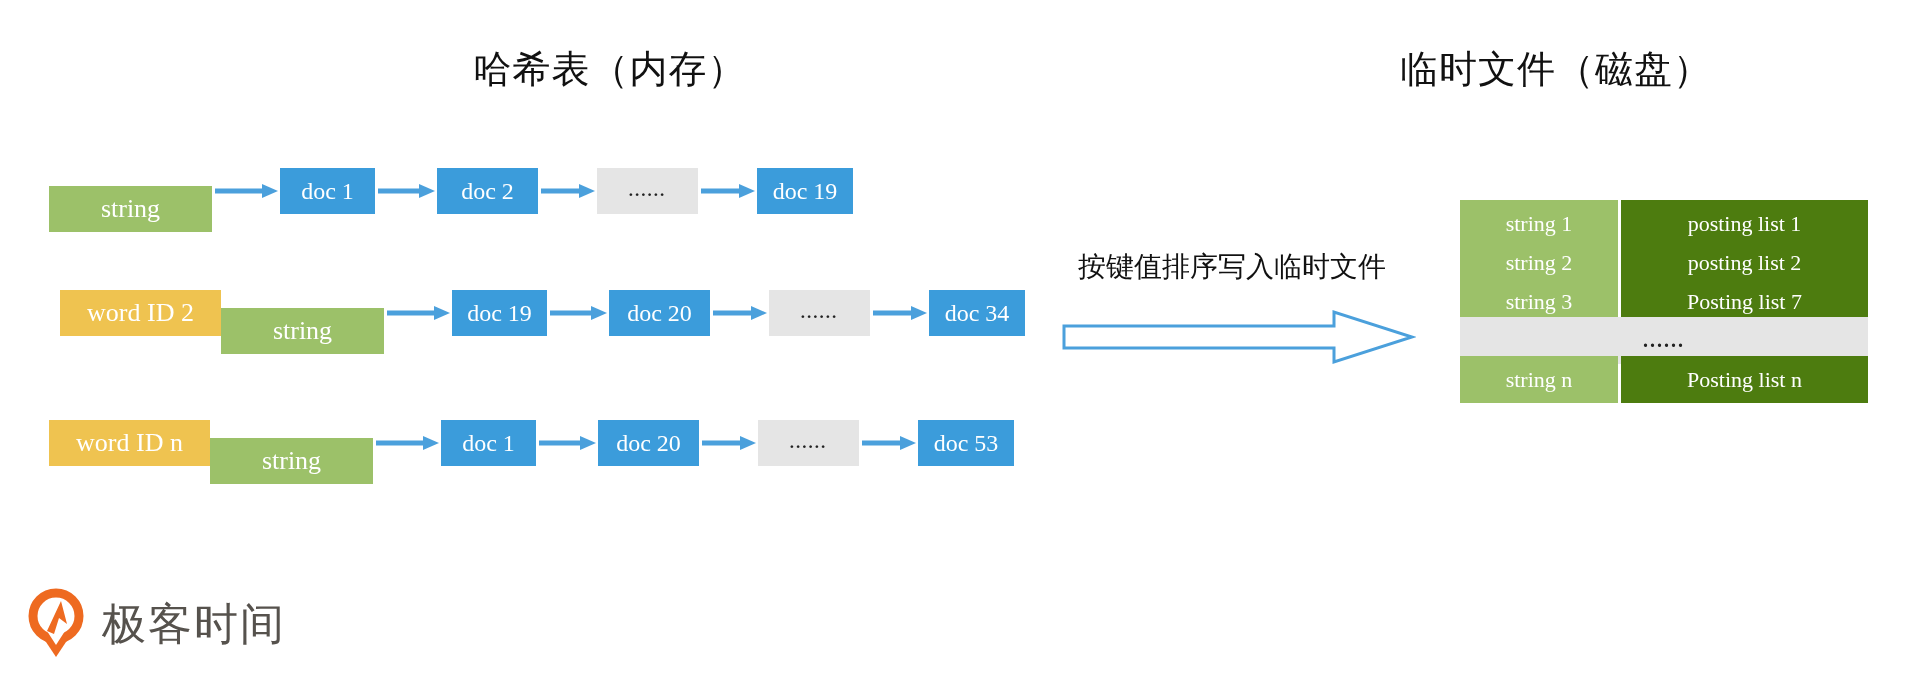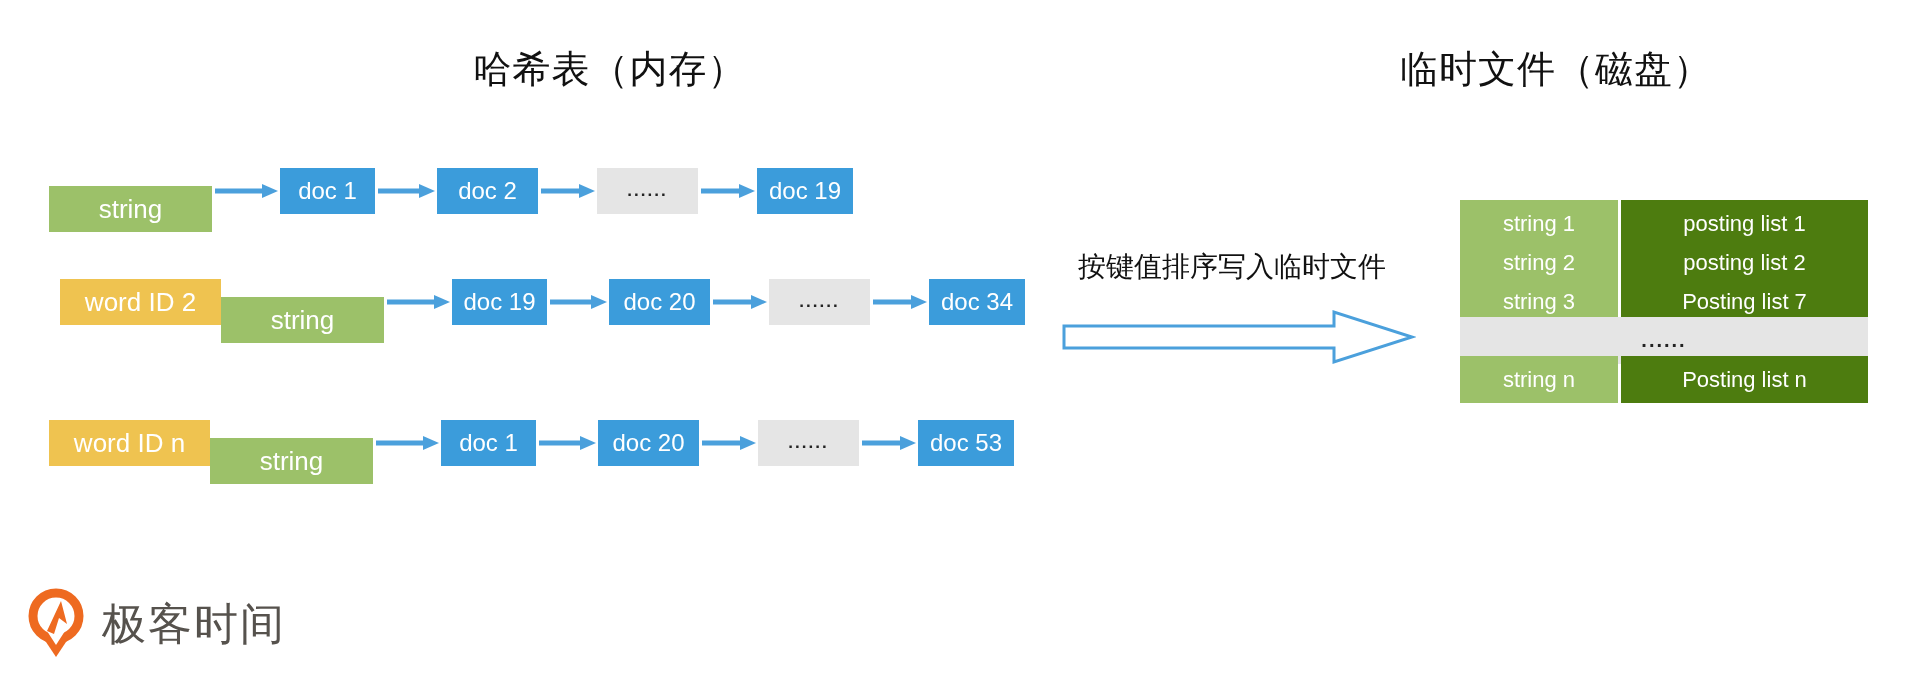--- a/index.html
+++ b/index.html
@@ -1,20 +1,20 @@
 <!DOCTYPE html>
 <html><head>
 <meta charset="utf-8">
 <style>
   html,body{margin:0;padding:0;background:#ffffff;}
   .canvas{
     position:relative;
     width:1920px;height:681px;
     background:#ffffff;
-    font-family:Liberation Sans, sans-serif;
+    font-family:Liberation Serif, serif;
     overflow:hidden;
   }
   .section-title{
     position:absolute;
     transform:translateX(-50%);
     font-size:38px;
     font-weight:500;
     color:#111111;
     white-space:nowrap;
     letter-spacing:1px;
@@ -112,21 +112,21 @@
         <polygon points="41,1 57,8 41,15" fill="#4BA0DC"></polygon>
       </svg>
     <div class="cell gray w-dots">......</div>
     <svg class="link-arrow" width="59" height="16" viewBox="0 0 59 16">
         <line x1="3" y1="8" x2="43" y2="8" stroke="#4BA0DC" stroke-width="5"></line>
         <polygon points="41,1 57,8 41,15" fill="#4BA0DC"></polygon>
       </svg>
     <div class="cell blue w-doc3">doc 19</div>
   </div>
 
-  <div class="hash-row" style="top:279px;padding-left:11px;">
+  <div class="hash-row" style="top:290px;padding-left:11px;">
     <div class="cell yellow">word ID 2</div>
     <div class="cell green">string</div>
     <svg class="link-arrow" width="68" height="16" viewBox="0 0 68 16">
         <line x1="3" y1="8" x2="52" y2="8" stroke="#4BA0DC" stroke-width="5"></line>
         <polygon points="50,1 66,8 50,15" fill="#4BA0DC"></polygon>
       </svg>
     <div class="cell blue w-doc1">doc 19</div>
     <svg class="link-arrow" width="62" height="16" viewBox="0 0 62 16">
         <line x1="3" y1="8" x2="46" y2="8" stroke="#4BA0DC" stroke-width="5"></line>
         <polygon points="44,1 60,8 44,15" fill="#4BA0DC"></polygon>

